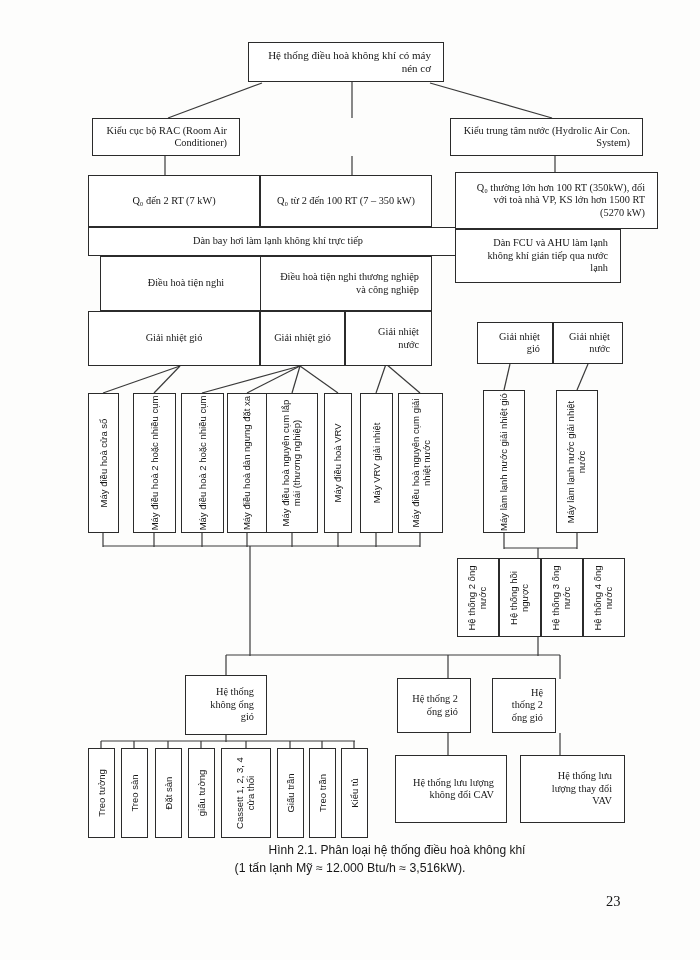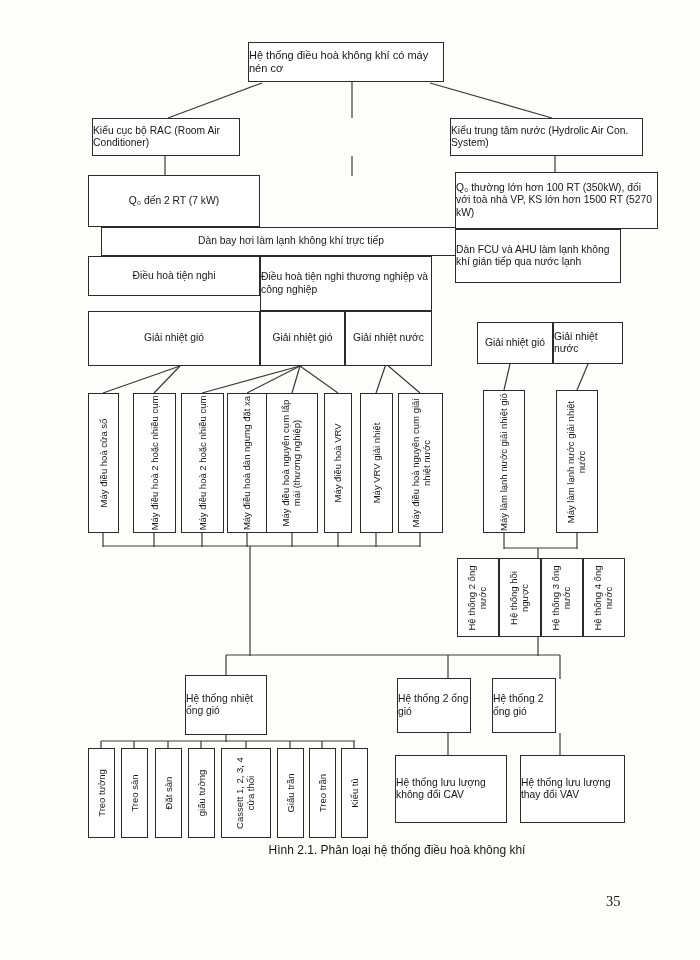--- a/index.html
+++ b/index.html
@@ -4,22 +4,22 @@
 <style>
   html,body{margin:0;padding:0;background:#ffffff;}
   #page{
     position:relative;width:700px;height:960px;background:#fdfdfc;
     font-family:"Liberation Sans","DejaVu Sans",sans-serif;color:#161616;
     overflow:hidden;
   }
   #wires{position:absolute;left:0;top:0;z-index:0;}
   .hb{
     position:absolute;z-index:1;background:#fff;border:1.4px solid #2b2b2b;
-    display:flex;align-items:center;justify-content:center;text-align:left;
-    font-size:10.3px;line-height:1.2;padding:1px 0;box-sizing:border-box;
+    display:flex;align-items:center;justify-content:center;text-align:right;
+    font-size:10.3px;line-height:1.2;padding:1px 12px;box-sizing:border-box;font-family:Liberation Serif, serif;
   }
   .big{font-size:11px;}
   .vb{position:absolute;z-index:1;background:#fff;border:1.4px solid #2b2b2b;box-sizing:border-box;}
   .rot{
     position:absolute;left:50%;top:50%;
     transform:translate(-50%,-50%) rotate(-90deg);
     display:flex;align-items:center;justify-content:center;text-align:center;
     font-size:9.5px;line-height:1.12;
   }
   .caption{position:absolute;width:100%;text-align:center;z-index:1;}
@@ -92,22 +92,23 @@
       <line x1="560" y1="733" x2="560" y2="756"></line>
     </g>
   </svg>
 
   <div class="hb big" style="left:248px;top:42px;width:196px;height:40px">Hệ thống điều hoà không khí có máy nén cơ</div>
 
   <div class="hb" style="left:92px;top:118px;width:148px;height:38px">Kiểu cục bộ RAC (Room Air Conditioner)</div>
   <div class="hb" style="left:450px;top:118px;width:193px;height:38px">Kiểu trung tâm nước (Hydrolic Air Con. System)</div>
 
   <div class="hb" style="left:88px;top:175px;width:172px;height:52px">Q₀ đến 2 RT (7 kW)</div>
-  <div class="hb" style="left:101px;top:227px;width:380px;height:29px">Dàn bay hơi làm lạnh không khí trực tiếp</div>
-  <div class="hb" style="left:88px;top:256px;width:172px;height:40px">Điều hoà tiện nghi</div>
+  <div class="hb" style="left:260px;top:175px;width:172px;height:52px">Q₀ từ 2 đến 100 RT (7 – 350 kW)</div>
+  <div class="hb" style="left:88px;top:227px;width:380px;height:29px">Dàn bay hơi làm lạnh không khí trực tiếp</div>
+  <div class="hb" style="left:100px;top:256px;width:172px;height:55px">Điều hoà tiện nghi</div>
   <div class="hb" style="left:260px;top:256px;width:172px;height:55px">Điều hoà tiện nghi thương nghiệp và công nghiệp</div>
   <div class="hb" style="left:88px;top:311px;width:172px;height:55px">Giải nhiệt gió</div>
   <div class="hb" style="left:260px;top:311px;width:85px;height:55px">Giải nhiệt gió</div>
   <div class="hb" style="left:345px;top:311px;width:87px;height:55px">Giải nhiệt nước</div>
 
   <div class="hb" style="left:455px;top:172px;width:203px;height:57px">Q₀ thường lớn hơn 100 RT (350kW), đối với toà nhà VP, KS lớn hơn 1500 RT (5270 kW)</div>
   <div class="hb" style="left:455px;top:229px;width:166px;height:54px">Dàn FCU và AHU làm lạnh không khí gián tiếp qua nước lạnh</div>
   <div class="hb" style="left:477px;top:322px;width:76px;height:42px">Giải nhiệt gió</div>
   <div class="hb" style="left:553px;top:322px;width:70px;height:42px">Giải nhiệt nước</div>
 
@@ -149,21 +150,21 @@
   <div class="vb" style="left:499px;top:558px;width:42px;height:79px">
     <div class="rot" style="width:75px;height:38px">Hệ thống hồi ngược</div>
     </div>
   <div class="vb" style="left:541px;top:558px;width:42px;height:79px">
     <div class="rot" style="width:75px;height:38px">Hệ thống 3 ống nước</div>
     </div>
   <div class="vb" style="left:583px;top:558px;width:42px;height:79px">
     <div class="rot" style="width:75px;height:38px">Hệ thống 4 ống nước</div>
     </div>
 
-  <div class="hb" style="left:185px;top:675px;width:82px;height:60px">Hệ thống nhiệt ống gió</div>
+  <div class="hb" style="left:185px;top:675px;width:82px;height:60px">Hệ thống không ống gió</div>
   <div class="hb" style="left:397px;top:678px;width:74px;height:55px">Hệ thống 2 ống gió</div>
   <div class="hb" style="left:492px;top:678px;width:64px;height:55px">Hệ thống 2 ống gió</div>
 
   <div class="vb" style="left:88px;top:748px;width:27px;height:90px">
     <div class="rot" style="width:86px;height:23px">Treo tường</div>
     </div>
   <div class="vb" style="left:121px;top:748px;width:27px;height:90px">
     <div class="rot" style="width:86px;height:23px">Treo sàn</div>
     </div>
   <div class="vb" style="left:155px;top:748px;width:27px;height:90px">
@@ -182,16 +183,17 @@
     <div class="rot" style="width:86px;height:23px">Treo trần</div>
     </div>
   <div class="vb" style="left:341px;top:748px;width:27px;height:90px">
     <div class="rot" style="width:86px;height:23px">Kiểu tủ</div>
     </div>
 
   <div class="hb" style="left:520px;top:755px;width:105px;height:68px">Hệ thống lưu lượng thay đổi VAV</div>
   <div class="hb" style="left:395px;top:755px;width:112px;height:68px">Hệ thống lưu lượng không đổi CAV</div>
 
   <div class="caption cap1" style="top:843px">Hình 2.1. Phân loại hệ thống điều hoà không khí</div>
+  <div class="caption cap2" style="top:861px">(1 tấn lạnh Mỹ ≈ 12.000 Btu/h ≈ 3,516kW).</div>
 
-  <div class="pagenum" style="left:606px;top:893px">35</div>
+  <div class="pagenum" style="left:606px;top:893px">23</div>
 
 </div>
 
 </body></html>

